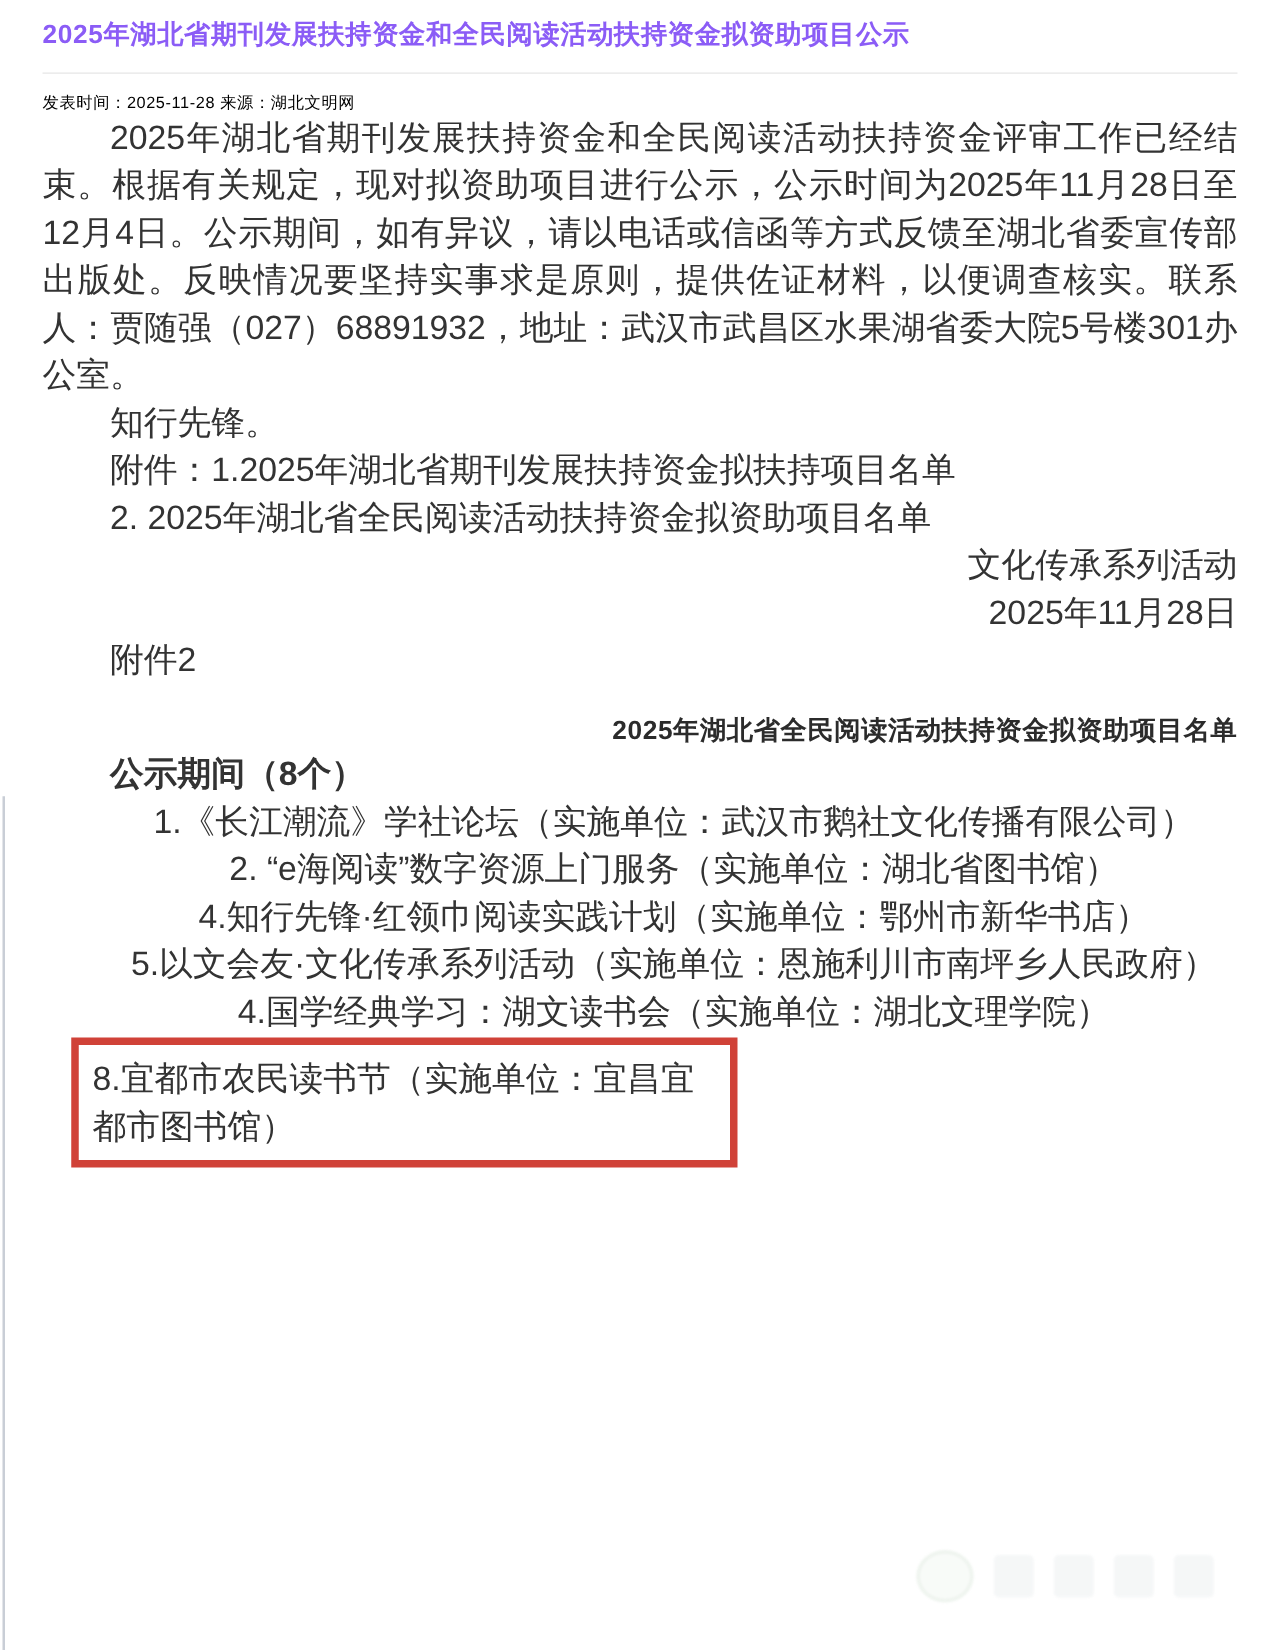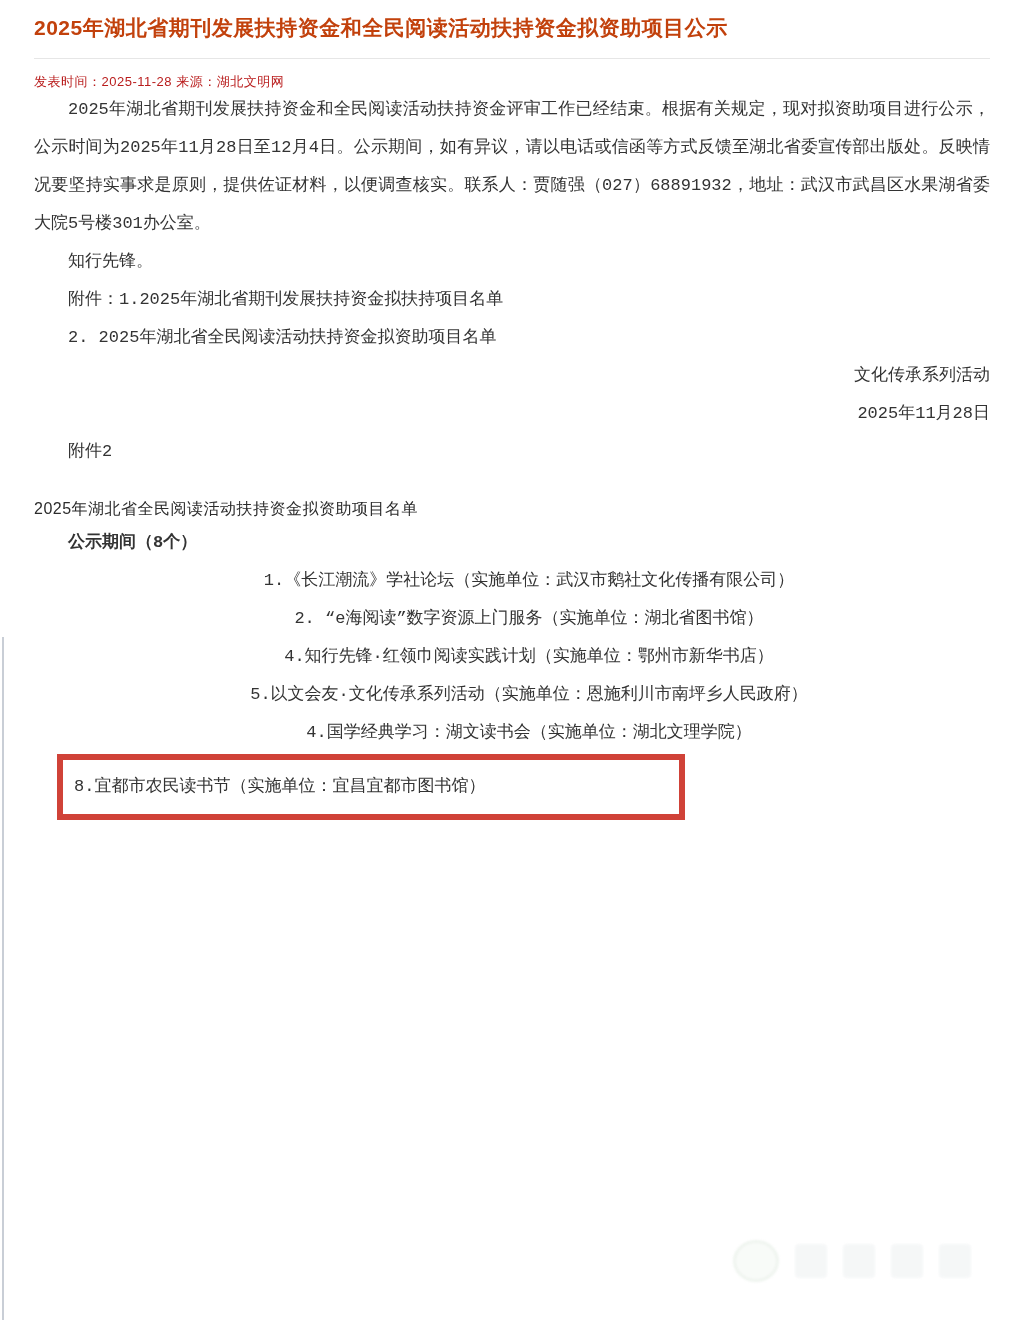--- a/index.html
+++ b/index.html
@@ -12,73 +12,72 @@
   .page {
     position: relative;
     width: 1024px; height: 1320px;
     padding: 12px 34px 0 34px;
     box-sizing: border-box;
   }
   h1.title {
     margin: 0;
     font-size: 21px;
     font-weight: 700;
-    color: #c2410c;
+    color: #8b5cf6;
     line-height: 32px;
     letter-spacing: 0.5px;
   }
   hr.divider {
     border: none;
     border-top: 1px solid #e6e6e6;
     margin: 14px 0 0 0;
   }
   .meta {
     margin-top: 14px;
     font-size: 13px;
-    color: #b91c1c;
+    color: #000000;
     line-height: 18px;
     letter-spacing: 0.5px;
   }
   p.body {
     margin: 0;
-    font-size: 17px;
+    font-size: 27px;
     color: #333333;
     line-height: 38px;
-    font-family: Liberation Mono, monospace;
   }
   .indent { text-indent: 2em; }
   .justify { text-align: justify; }
   .p-main   { margin-top: 36px; }
   .p-close  { margin-top: 16px; }
   .p-attach1{ margin-top: 8px; }
   .p-attach2{ margin-top: 16px; }
   .right    { text-align: right; }
   .p-signer { margin-top: 68px; }
   .p-date   { margin-top: 19px; }
   .p-att2lbl{ margin-top: 35px; }
   h2.list-title {
     margin: 23px 0 0 0;
-    font-size: 16px;
-    font-weight: 400;
+    font-size: 21px;
+    font-weight: 700;
     color: #2b2b2b;
     line-height: 30px;
-    text-align: left;
+    text-align: right;
     letter-spacing: 0.5px;
   }
   .p-section {
     margin-top: 79px;
     font-weight: 700;
     color: #2b2b2b;
   }
   .p-item  { margin-top: 16px; text-align: center; }
   .p-item-first { margin-top: 14px; }
   .highlight-box {
     margin-top: 2px;
     margin-left: 23px;
-    width: 628px;
+    width: 533px;
     box-sizing: border-box;
     border: 6px solid #d04238;
     padding: 8px 14px 8px 11px;
     background: #ffffff;
   }
   .highlight-box p.body { text-indent: 0; }
   .left-edge-line {
     position: absolute;
     left: 2px; top: 637px;
     width: 2px; height: 683px;

